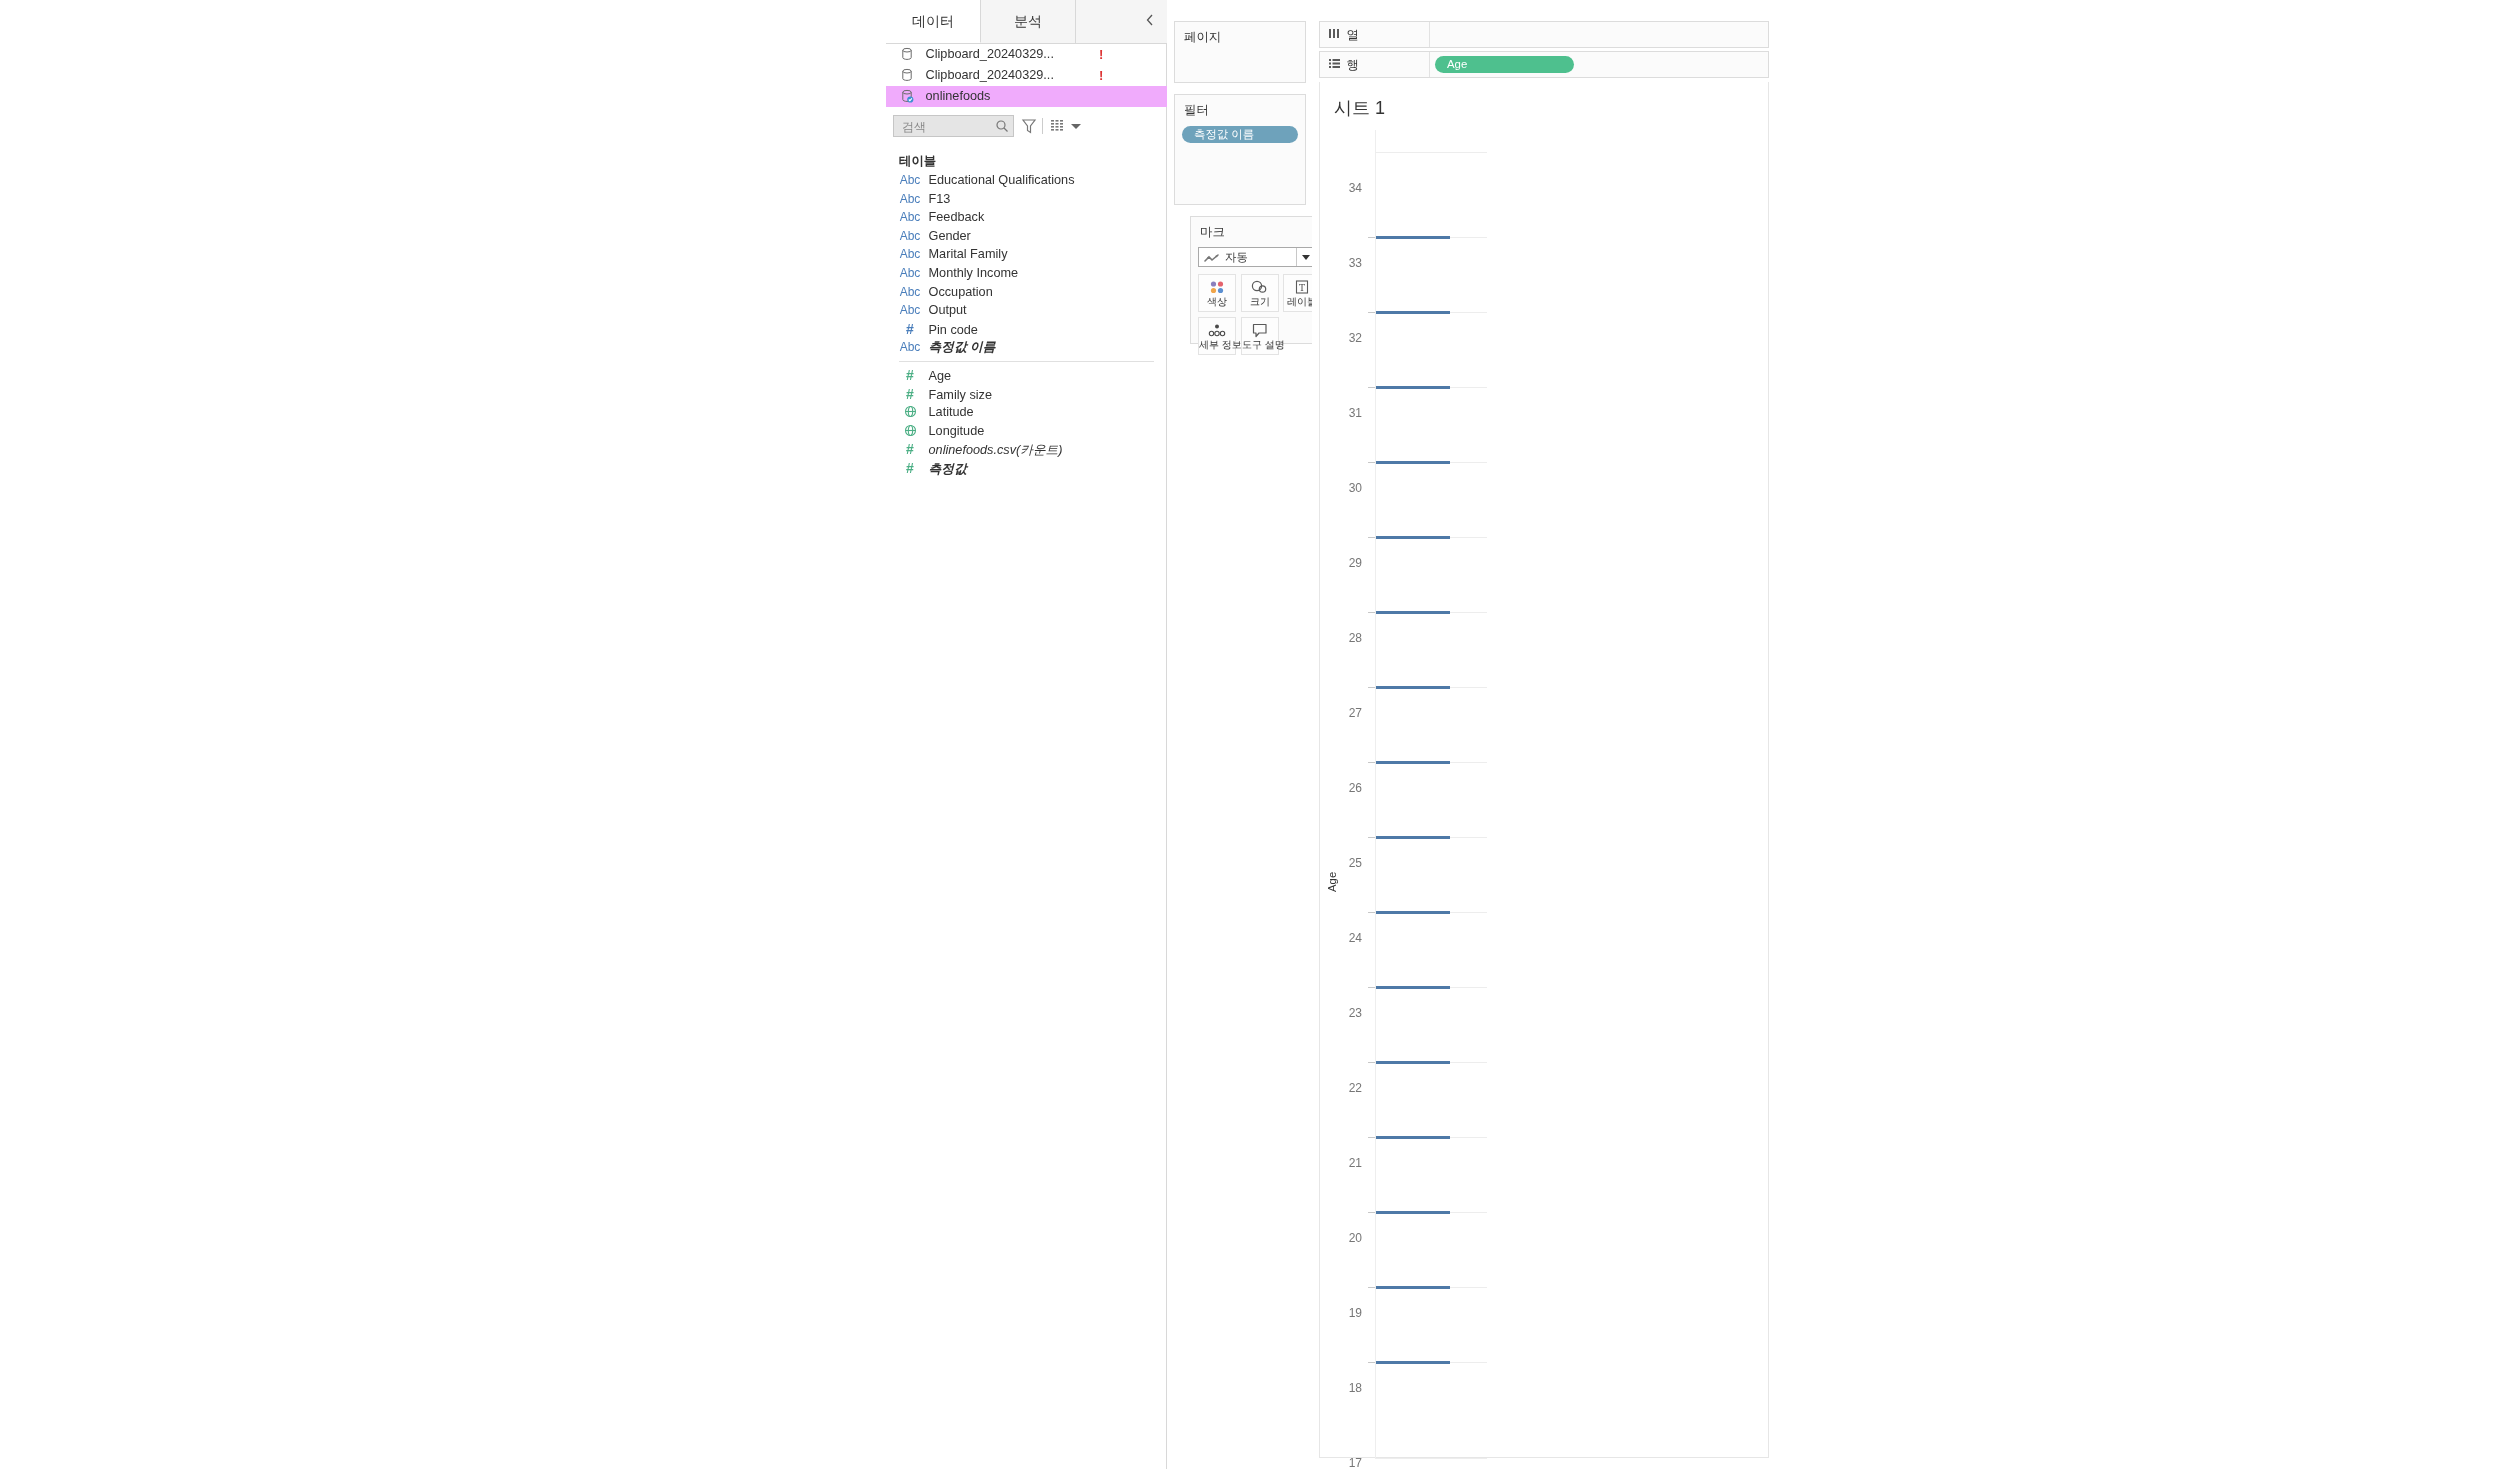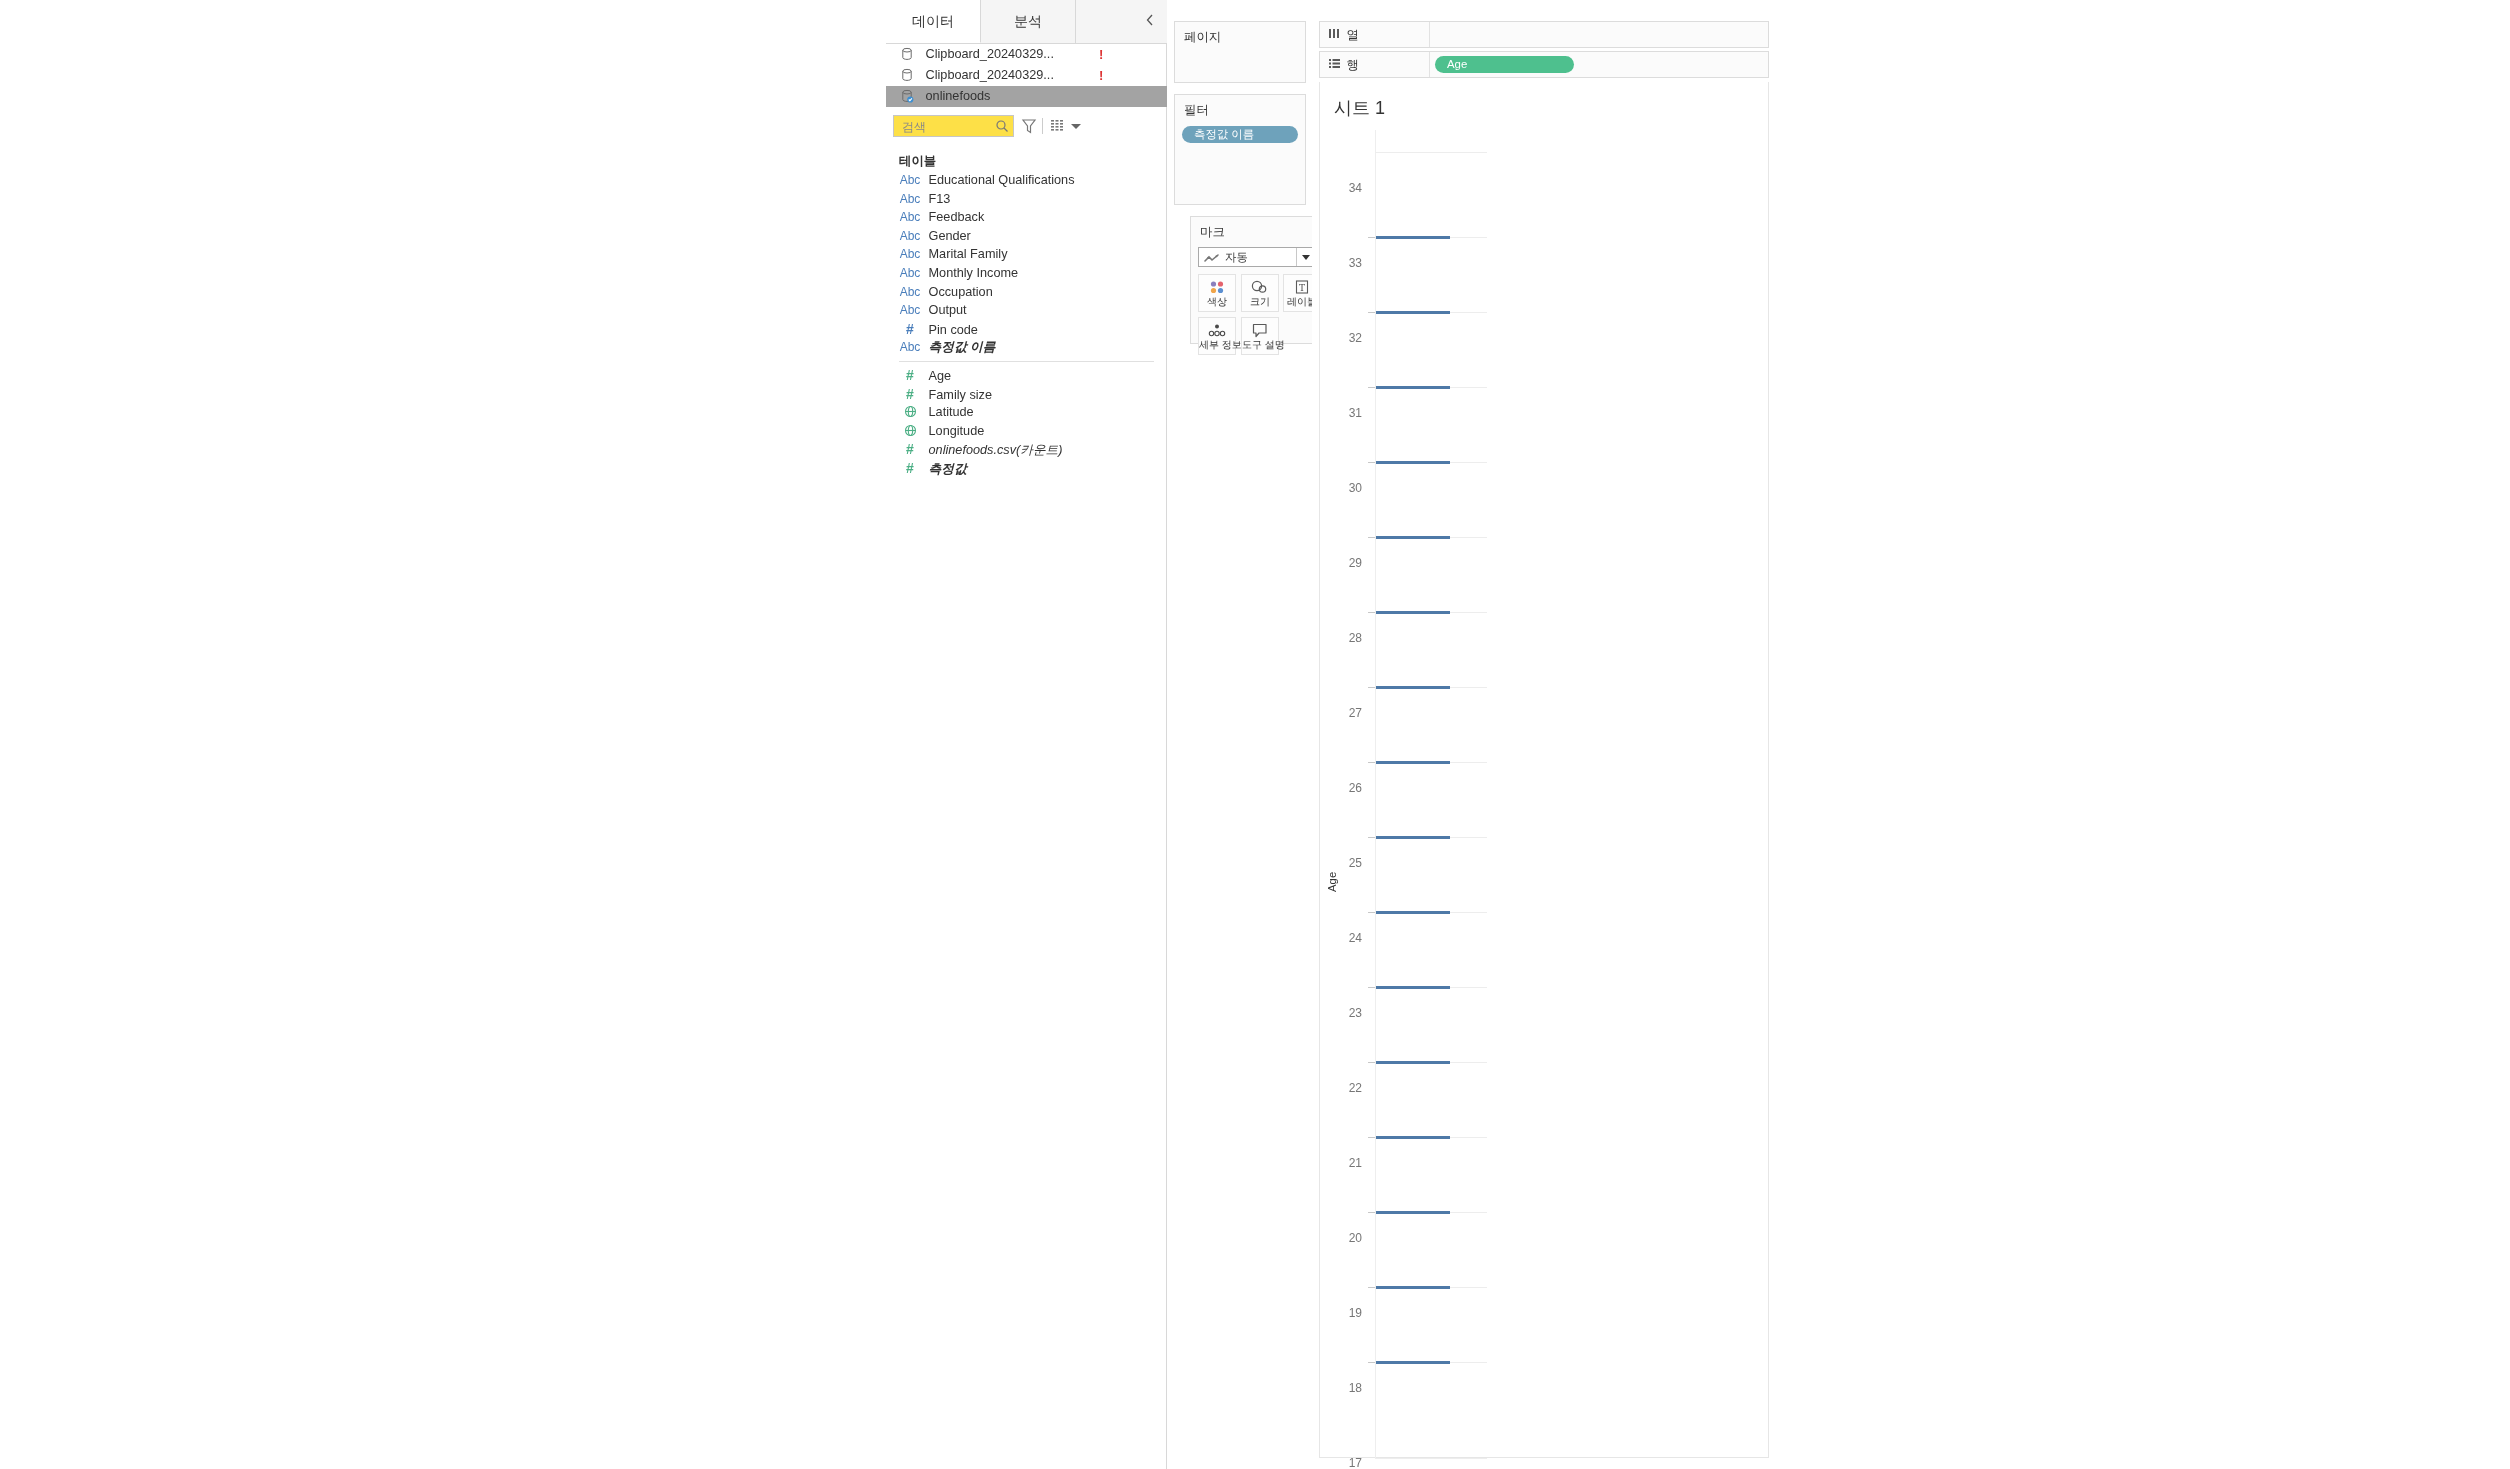--- a/index.html
+++ b/index.html
@@ -39,36 +39,36 @@
     position:absolute;right:8px;top:13px;width:18px;height:18px;
     text-align:center;line-height:18px;color:#666;font-size:14px;cursor:pointer;
   }
 
   
   #conn-list{position:absolute;left:0;top:44px;width:281px;}
   .conn-row{
     position:relative;height:21px;line-height:21px;padding-left:14px;
     font-size:12.7px;color:#333;white-space:nowrap;cursor:default;
   }
-  .conn-row.selected{background:#a3a3a3;}
+  .conn-row.selected{background:#f0abfc;}
   .conn-icon{
     display:inline-block;width:16px;height:14px;vertical-align:-3px;
     position:relative;margin-right:6px;
   }
   .conn-icon svg{position:absolute;left:0;top:0;}
   .conn-name{display:inline-block;}
   .conn-warn{
     position:absolute;left:213px;top:0;color:#d33;font-weight:bold;font-size:13px;
   }
 
   
   #search-row{position:absolute;left:0;top:115px;width:281px;height:28px;}
   #search-box{
     position:absolute;left:7px;top:0;width:121px;height:22px;
-    border:1px solid #c6c6c6;background:#fde047;box-sizing:border-box;
+    border:1px solid #c6c6c6;background:#e5e5e5;box-sizing:border-box;
   }
   #search-input{
     position:absolute;left:6px;top:0;width:91px;height:20px;line-height:20px;
     border:none;outline:none;font-size:12px;color:#555;background:transparent;
     font-family:inherit;
   }
   #search-input::placeholder{color:#888;}
   #search-icon{position:absolute;right:4px;top:3px;width:14px;height:14px;}
   #filter-icon{position:absolute;left:135px;top:2px;width:16px;height:18px;cursor:pointer;}
   .vdiv{position:absolute;left:156px;top:3px;width:1px;height:16px;background:#ccc;}

